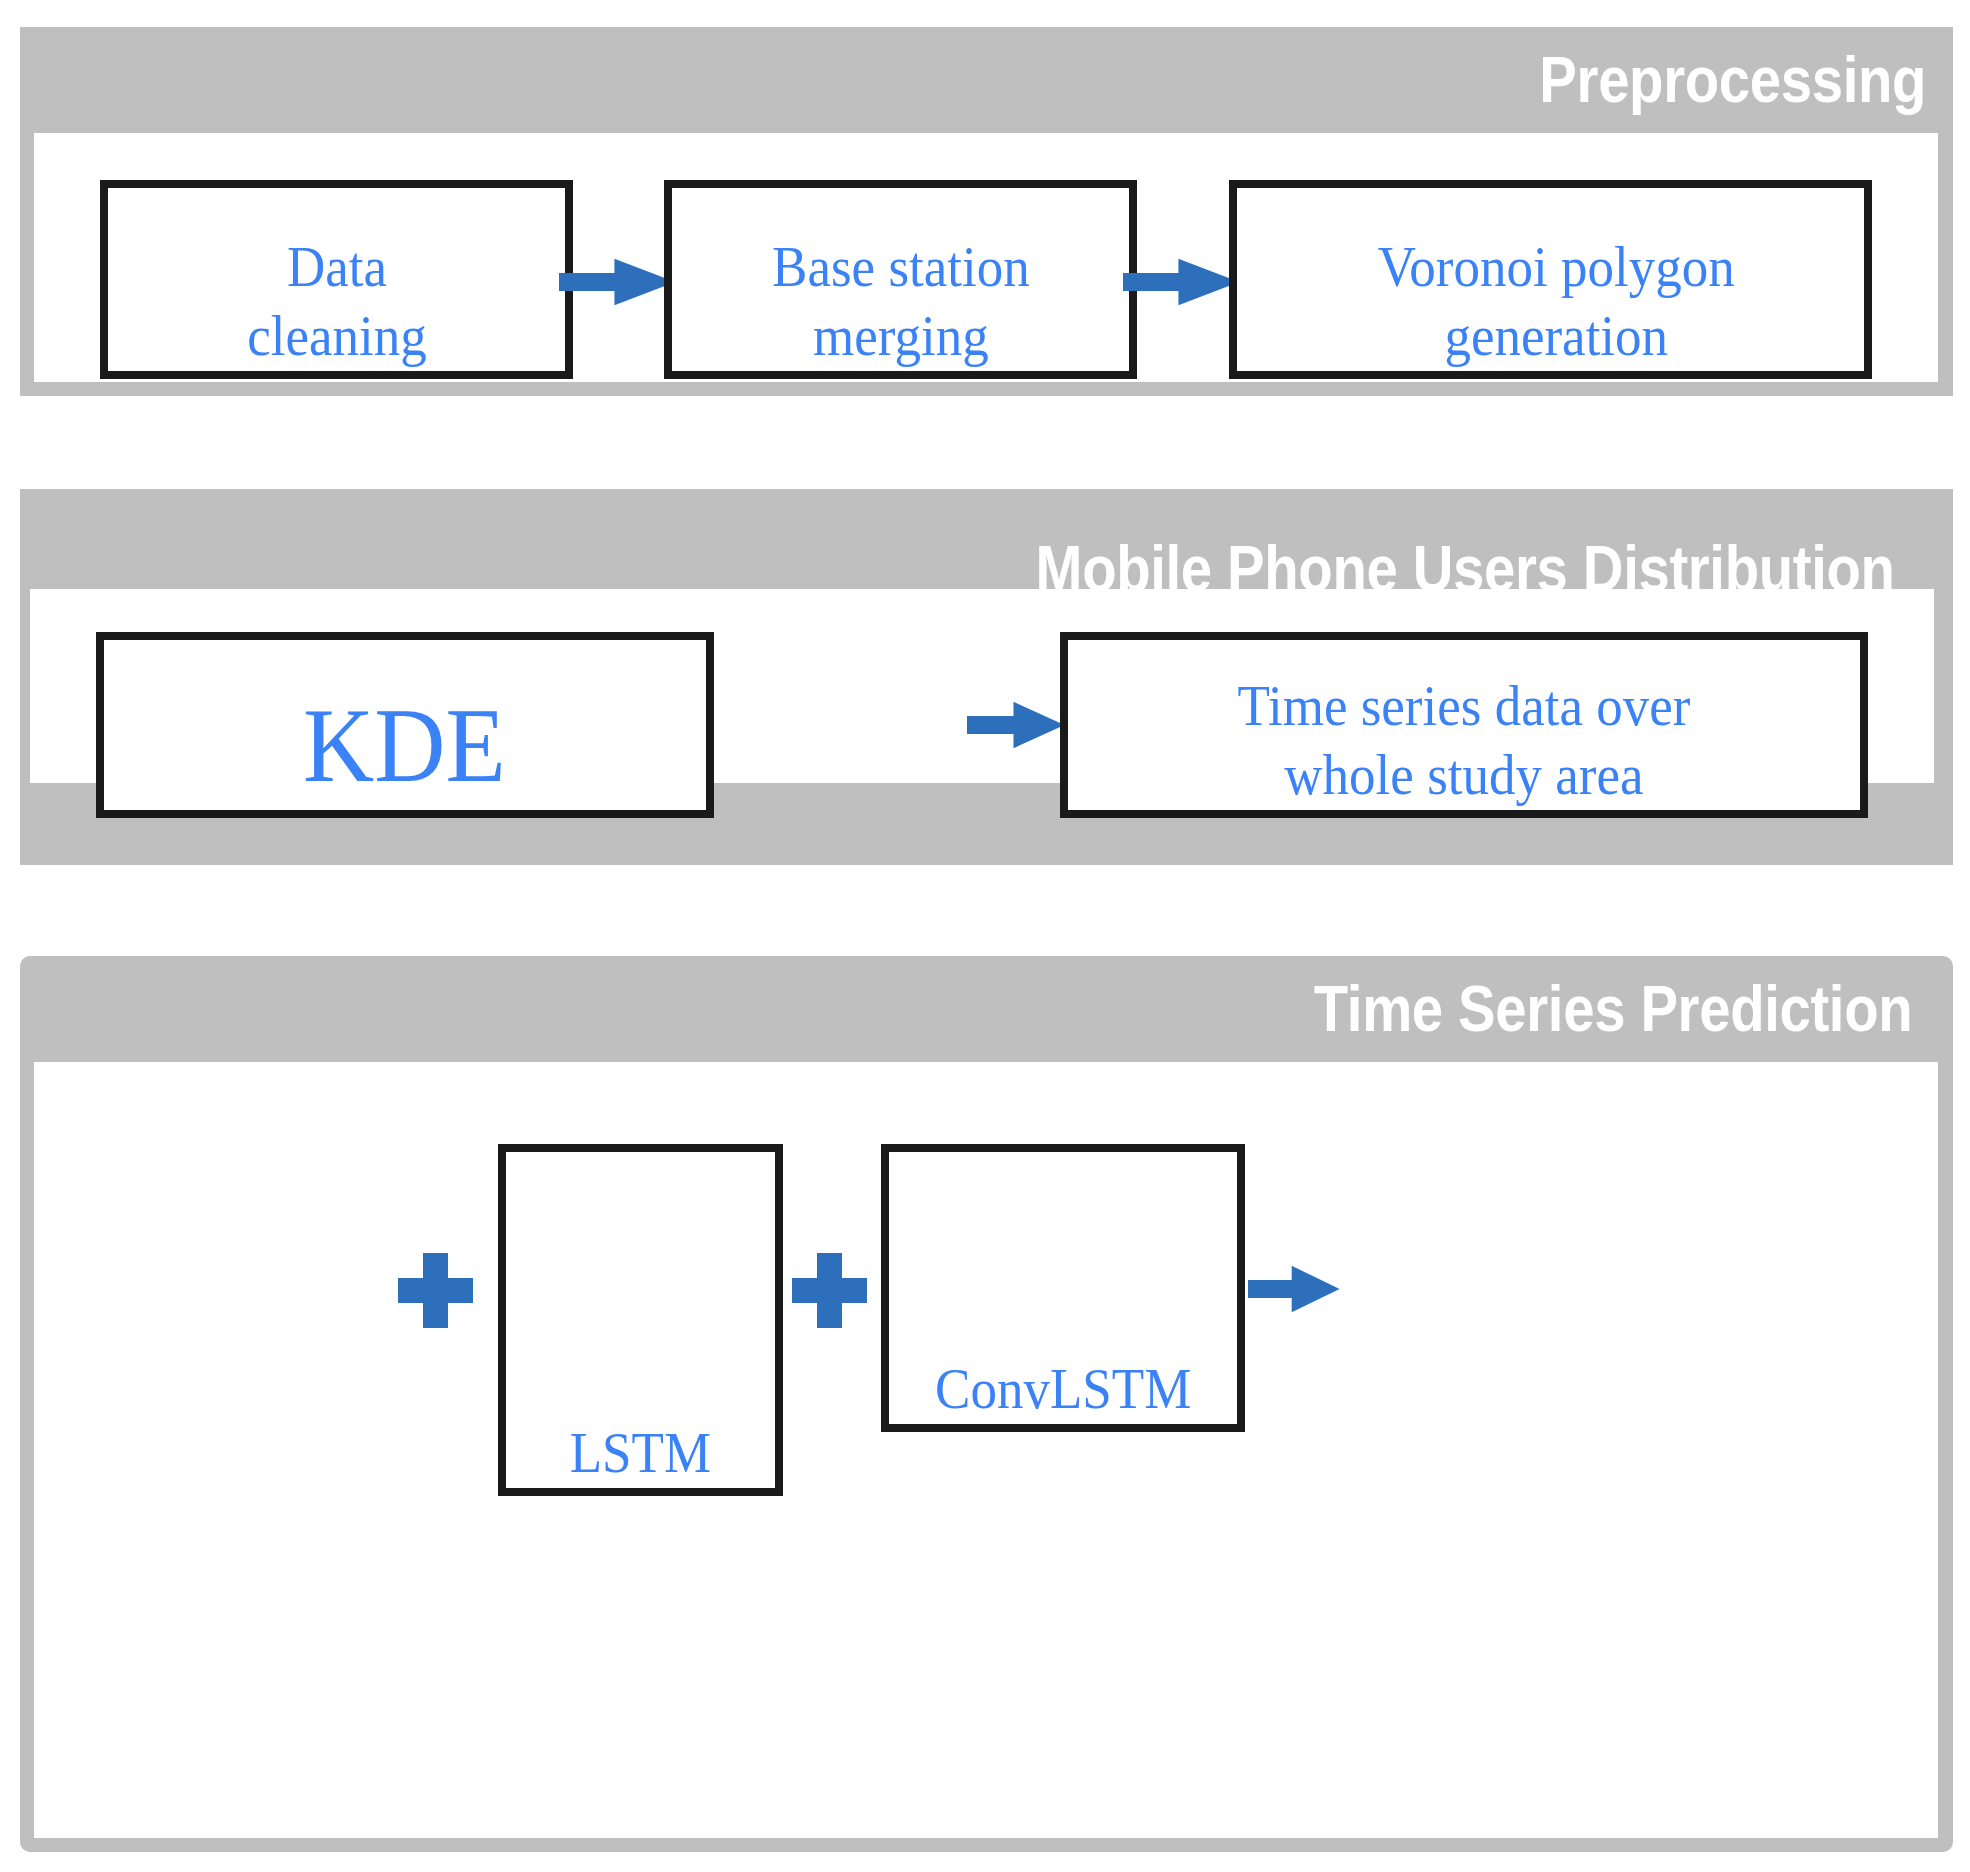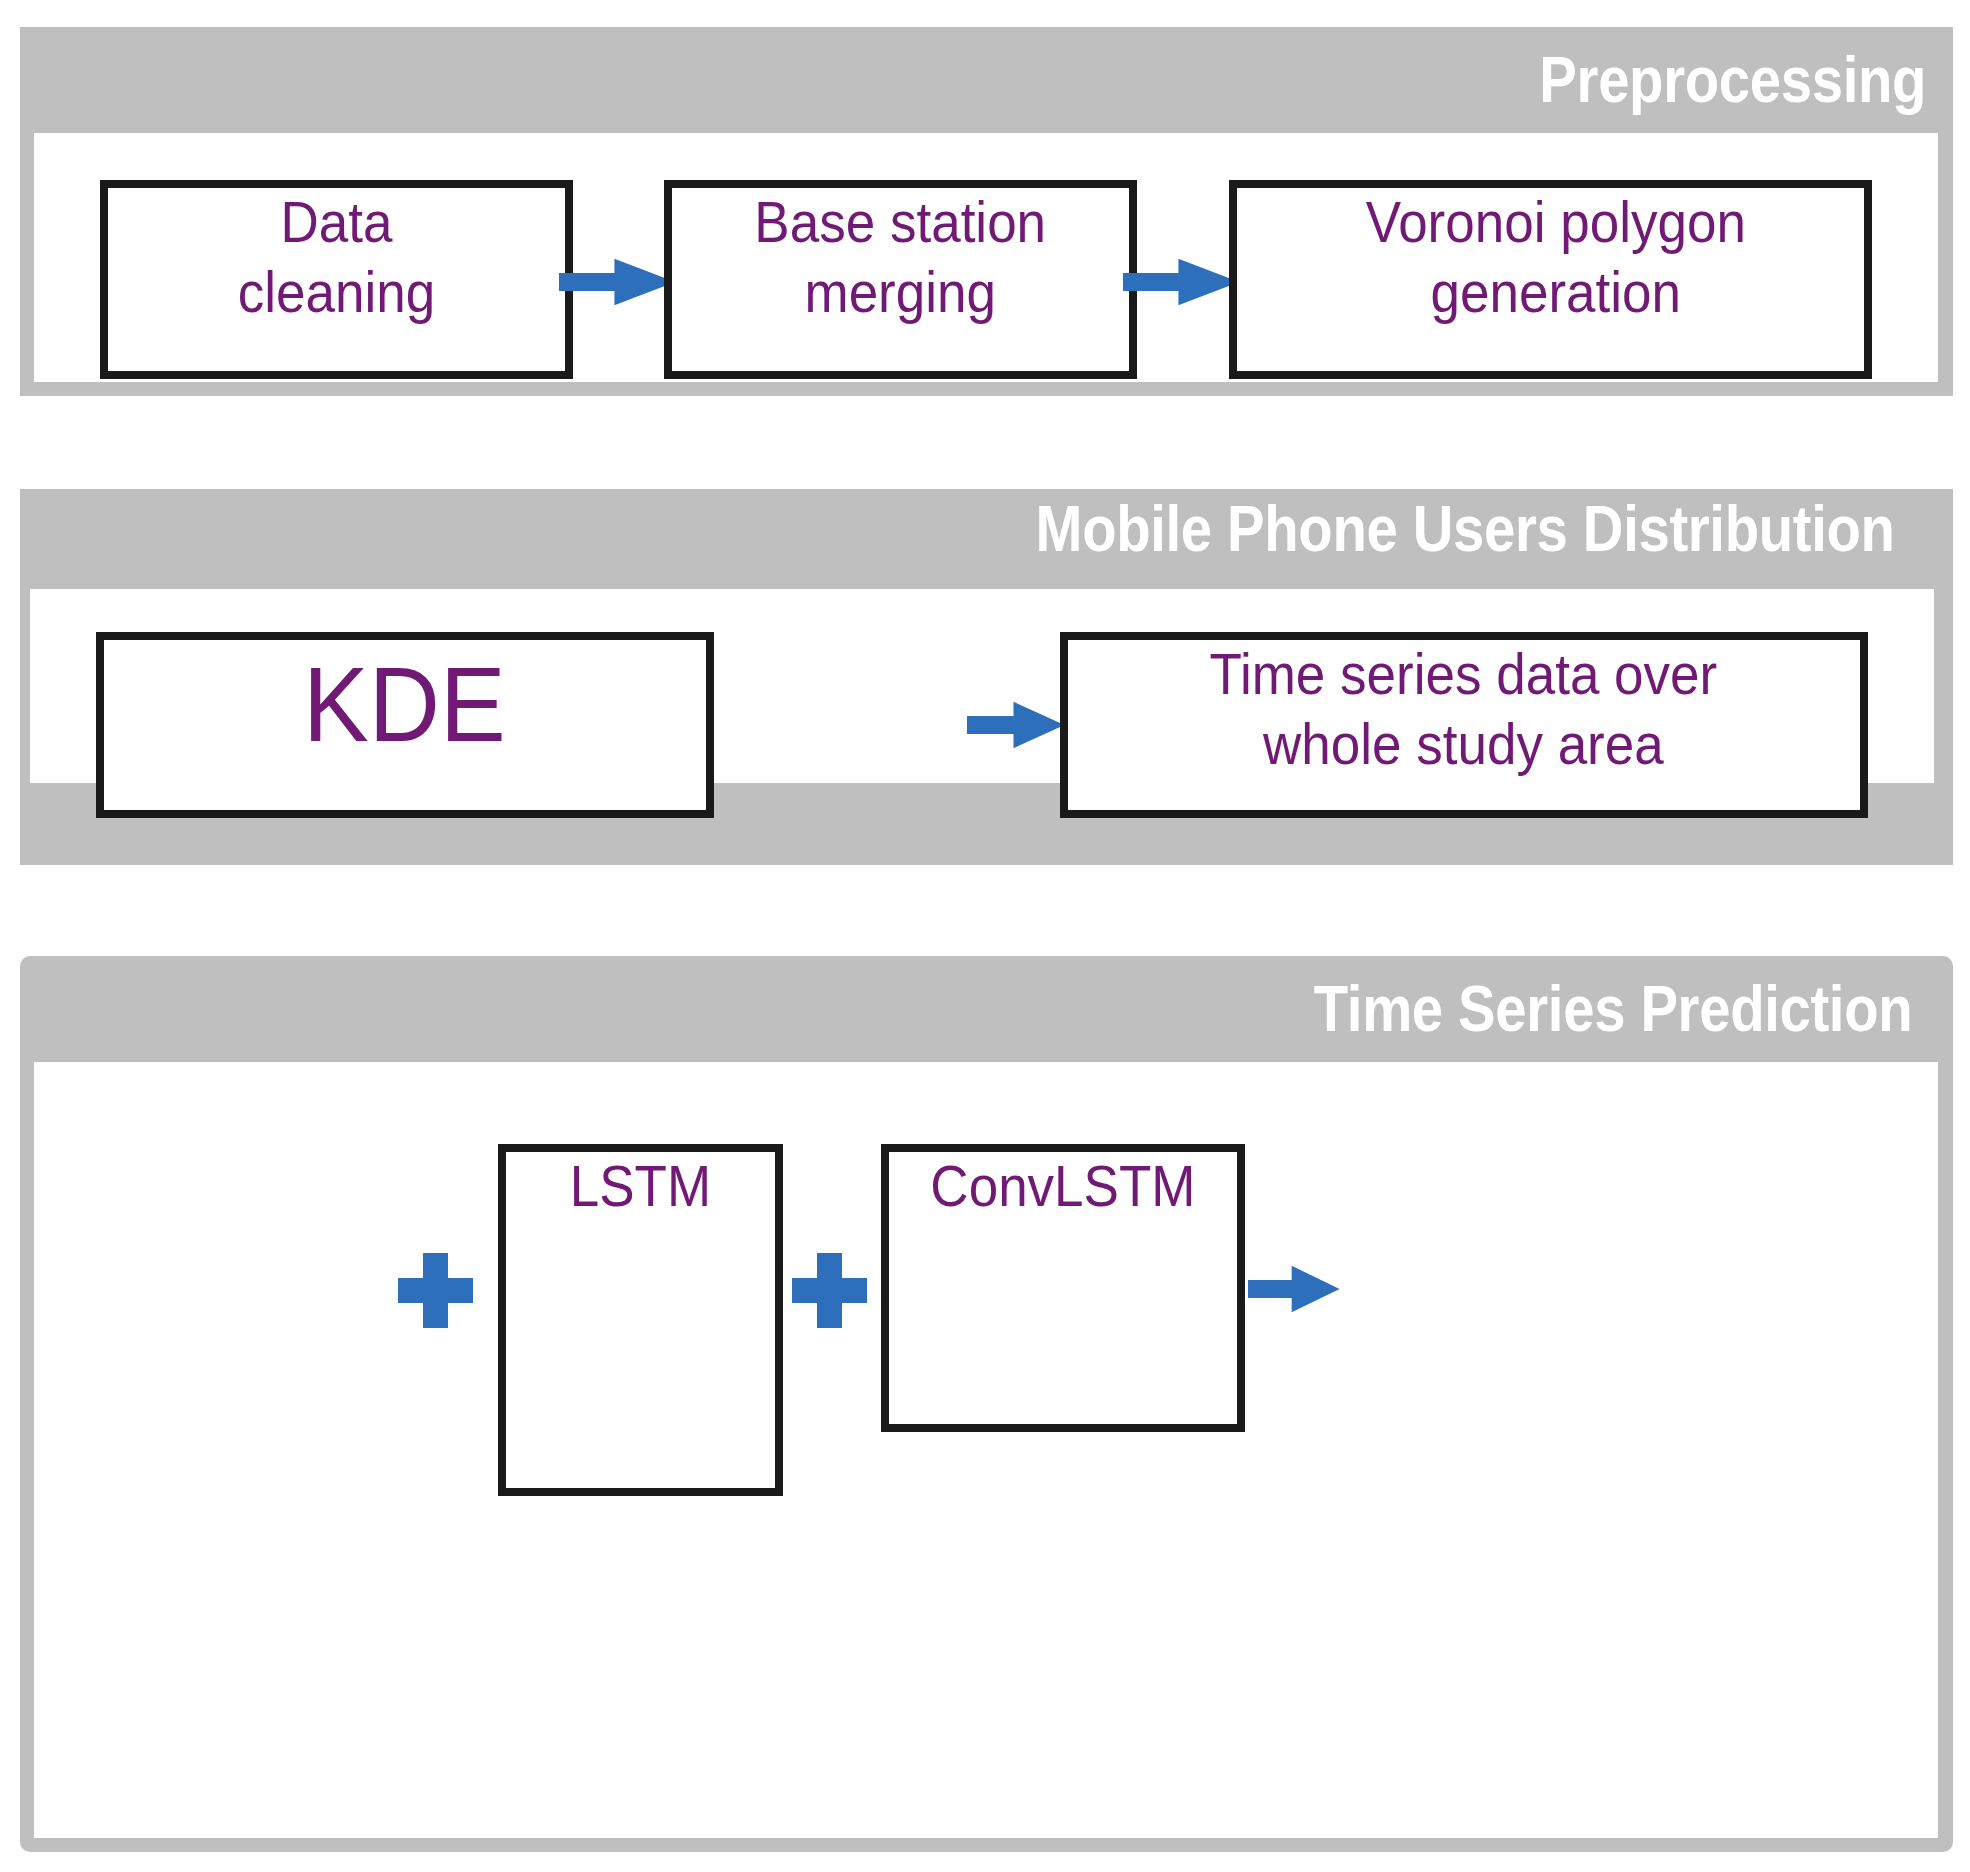--- a/index.html
+++ b/index.html
@@ -45,26 +45,26 @@
     box-sizing:border-box;
   }
 
   
   .pbox{
     position:absolute;
     box-sizing:border-box;
     background:#ffffff;
     border:8px solid #1a1a1a;
     display:flex;
-    align-items:flex-start;
+    align-items:flex-end;
     justify-content:center;
     text-align:center;
-    color:#701a75;
+    color:#3b82f6;
     line-height:1.22;
-    font-family:Liberation Sans, sans-serif;
+    font-family:Liberation Serif, serif;
   }
   .pbox .txt{
     display:inline-block;
     transform:scaleX(.93);
     padding:0 5.4px;
   }
 
   
   .harrow{position:absolute;}
   .harrow svg{display:block;width:100%;height:100%;}
@@ -118,21 +118,21 @@
     </div>
   </div>
 
   <div class="downarrow" style="left:897px;top:543px;width:179px;height:136px;">
     <svg viewBox="0 0 200 152" preserveAspectRatio="none" aria-hidden="true">
       <polygon points="62,4 138,4 138,74 192,74 100,146 8,74 62,74" fill="#ffffff" stroke="#1f4e79" stroke-width="13" stroke-linejoin="miter"></polygon>
     </svg>
   </div>
 
   <div class="section" style="left:19.7px;top:489px;width:1933px;height:376px;">
-    <div class="section-header" style="height:80px;font-size:64px;">
+    <div class="section-header" style="height:80px;font-size:64px;margin-top:40px;">
       <span>Mobile Phone Users Distribution</span>
     </div>
     <div class="section-body" style="left:10px;top:100px;width:1904px;height:194px;">
 
       <div class="pbox" style="left:66px;top:43px;width:618px;height:186px;font-size:106px;">
         <span class="txt" style="white-space:pre-line;">KDE</span>
       </div>
 
       <div class="harrow" style="left:937px;top:111px;width:99px;height:50px;">
         <svg viewBox="0 0 132 56" preserveAspectRatio="none" aria-hidden="true">

